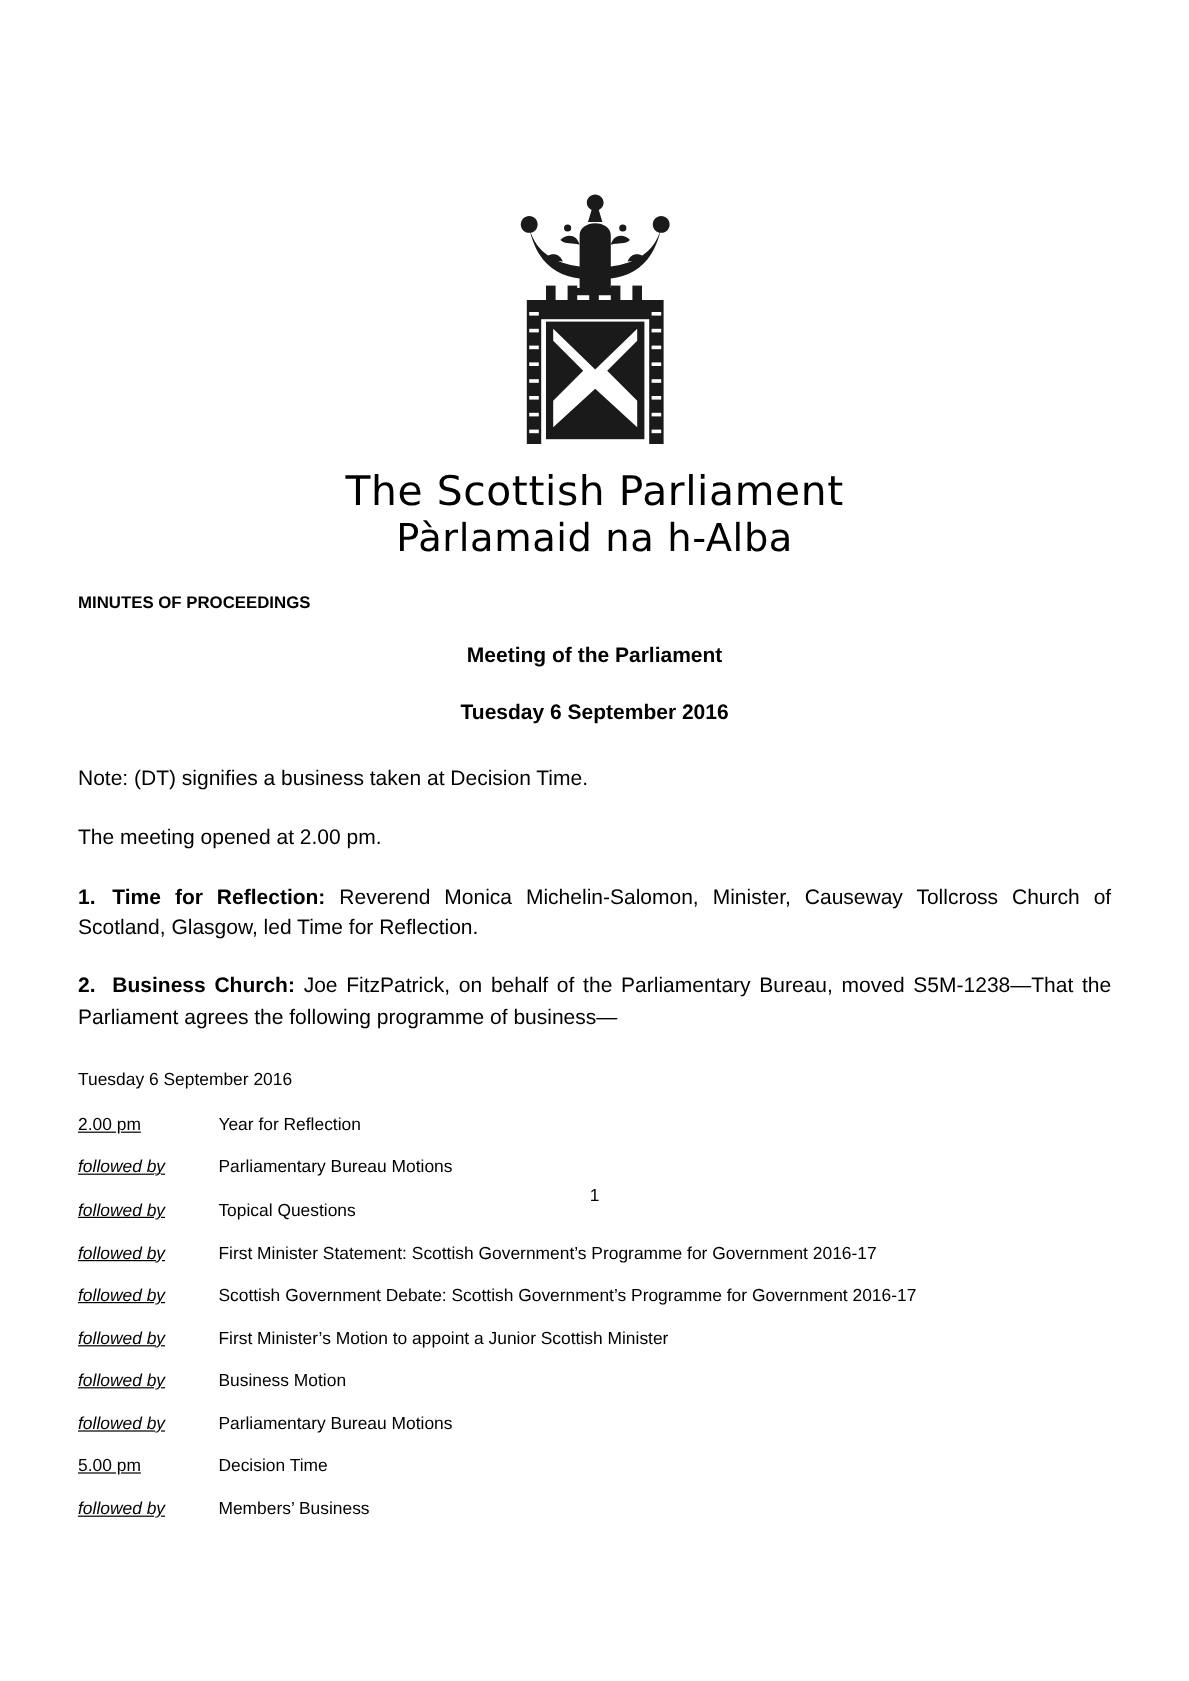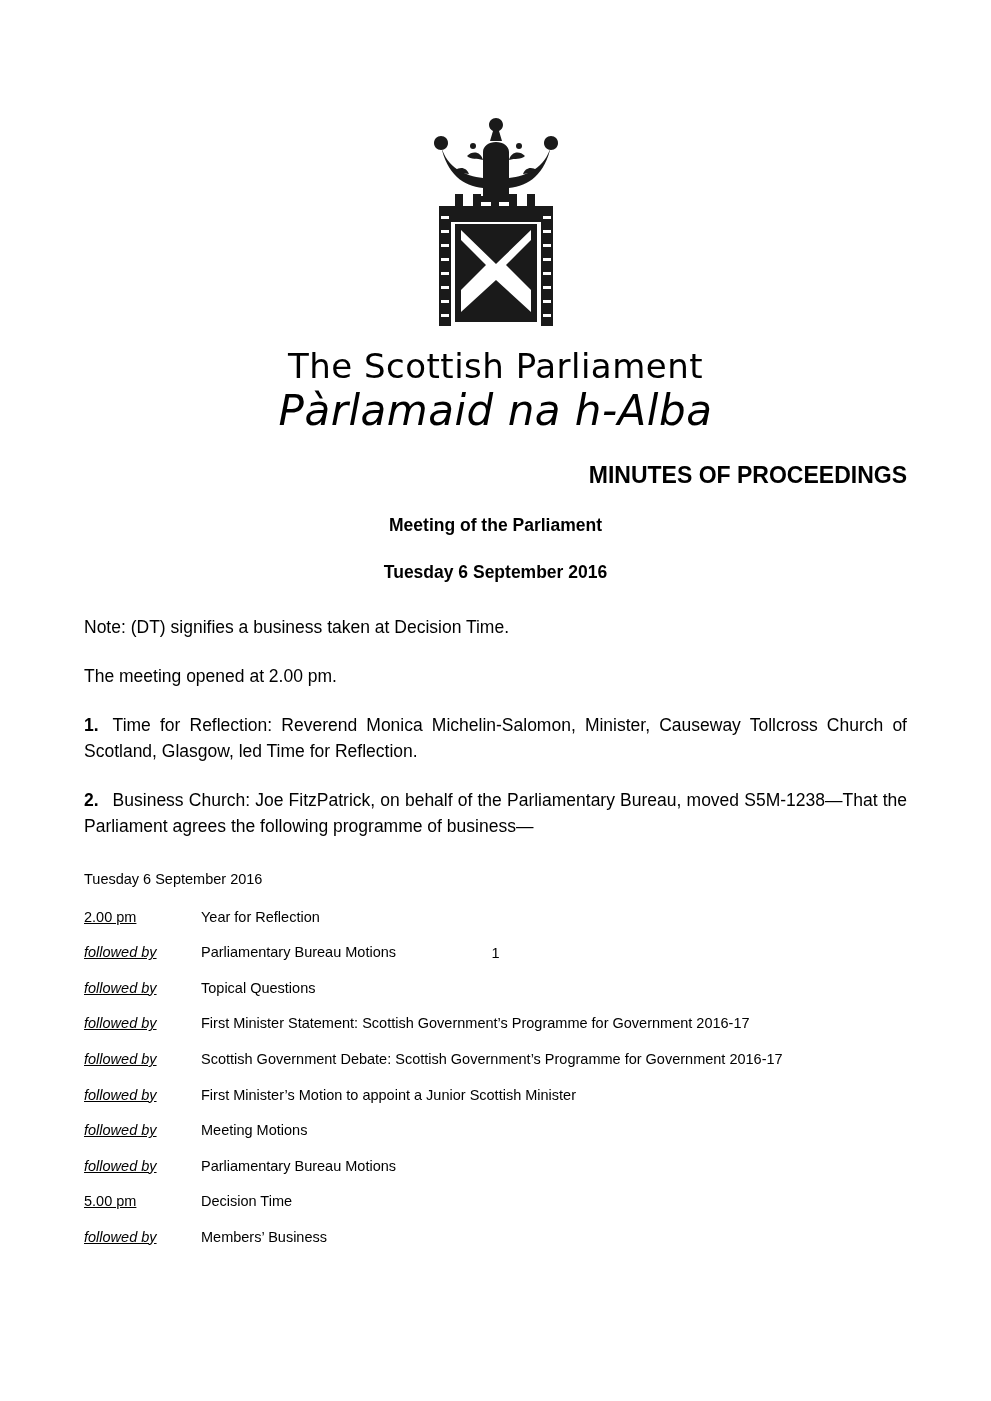--- a/index.html
+++ b/index.html
@@ -12,22 +12,23 @@
     height: 1401px;
     font-family: "Liberation Sans", sans-serif;
     color: #000000;
     position: relative;
     overflow: hidden;
   }
   .page {
     width: 991px;
     height: 1005px;
     box-sizing: border-box;
-    padding: 0 84px;
+    padding: 0 65px;
     position: relative;
+    margin-top: 44px;
   }
 
   
   .logo-block {
     padding-top: 112px;
     text-align: center;
   }
   .crest {
     display: block;
     margin: 0 auto;
@@ -38,30 +39,29 @@
     font-weight: 400;
     letter-spacing: 0.5px;
     line-height: 1.18;
   }
   .logo-line-1 {
     font-size: 34px;
     display: block;
     margin-top: 14px;
   }
   .logo-line-2 {
-    font-size: 42px;
+    font-size: 32px;
     display: block;
-    font-style: italic;
   }
 
   
   .doc-heading {
-    text-align: right;
-    font-weight: bold;
-    font-size: 23px;
+    text-align: left;
+    font-weight: bold;
+    font-size: 14px;
     margin-top: 26px;
   }
   .doc-subheading {
     text-align: center;
     font-weight: bold;
     font-size: 17.5px;
     margin-top: 26px;
   }
 
   
@@ -71,21 +71,21 @@
     margin-top: 24px;
     text-align: justify;
   }
   .para.first-note {
     margin-top: 32px;
   }
   .num {
     font-weight: bold;
   }
   .lead {
-    font-weight: normal;
+    font-weight: bold;
   }
   .tab-gap {
     display: inline-block;
     width: 14px;
   }
 
   
   .prog-date {
     font-size: 14.5px;
     margin-top: 30px;
@@ -230,21 +230,21 @@
       <tr>
         <td class="time-col italic">followed by</td>
         <td class="item-col">Scottish Government Debate: Scottish Government’s Programme for Government 2016-17</td>
       </tr>
       <tr>
         <td class="time-col italic">followed by</td>
         <td class="item-col">First Minister’s Motion to appoint a Junior Scottish Minister</td>
       </tr>
       <tr>
         <td class="time-col italic">followed by</td>
-        <td class="item-col">Meeting Motions</td>
+        <td class="item-col">Business Motion</td>
       </tr>
       <tr>
         <td class="time-col italic">followed by</td>
         <td class="item-col">Parliamentary Bureau Motions</td>
       </tr>
       <tr>
         <td class="time-col">5.00 pm</td>
         <td class="item-col">Decision Time</td>
       </tr>
       <tr>

